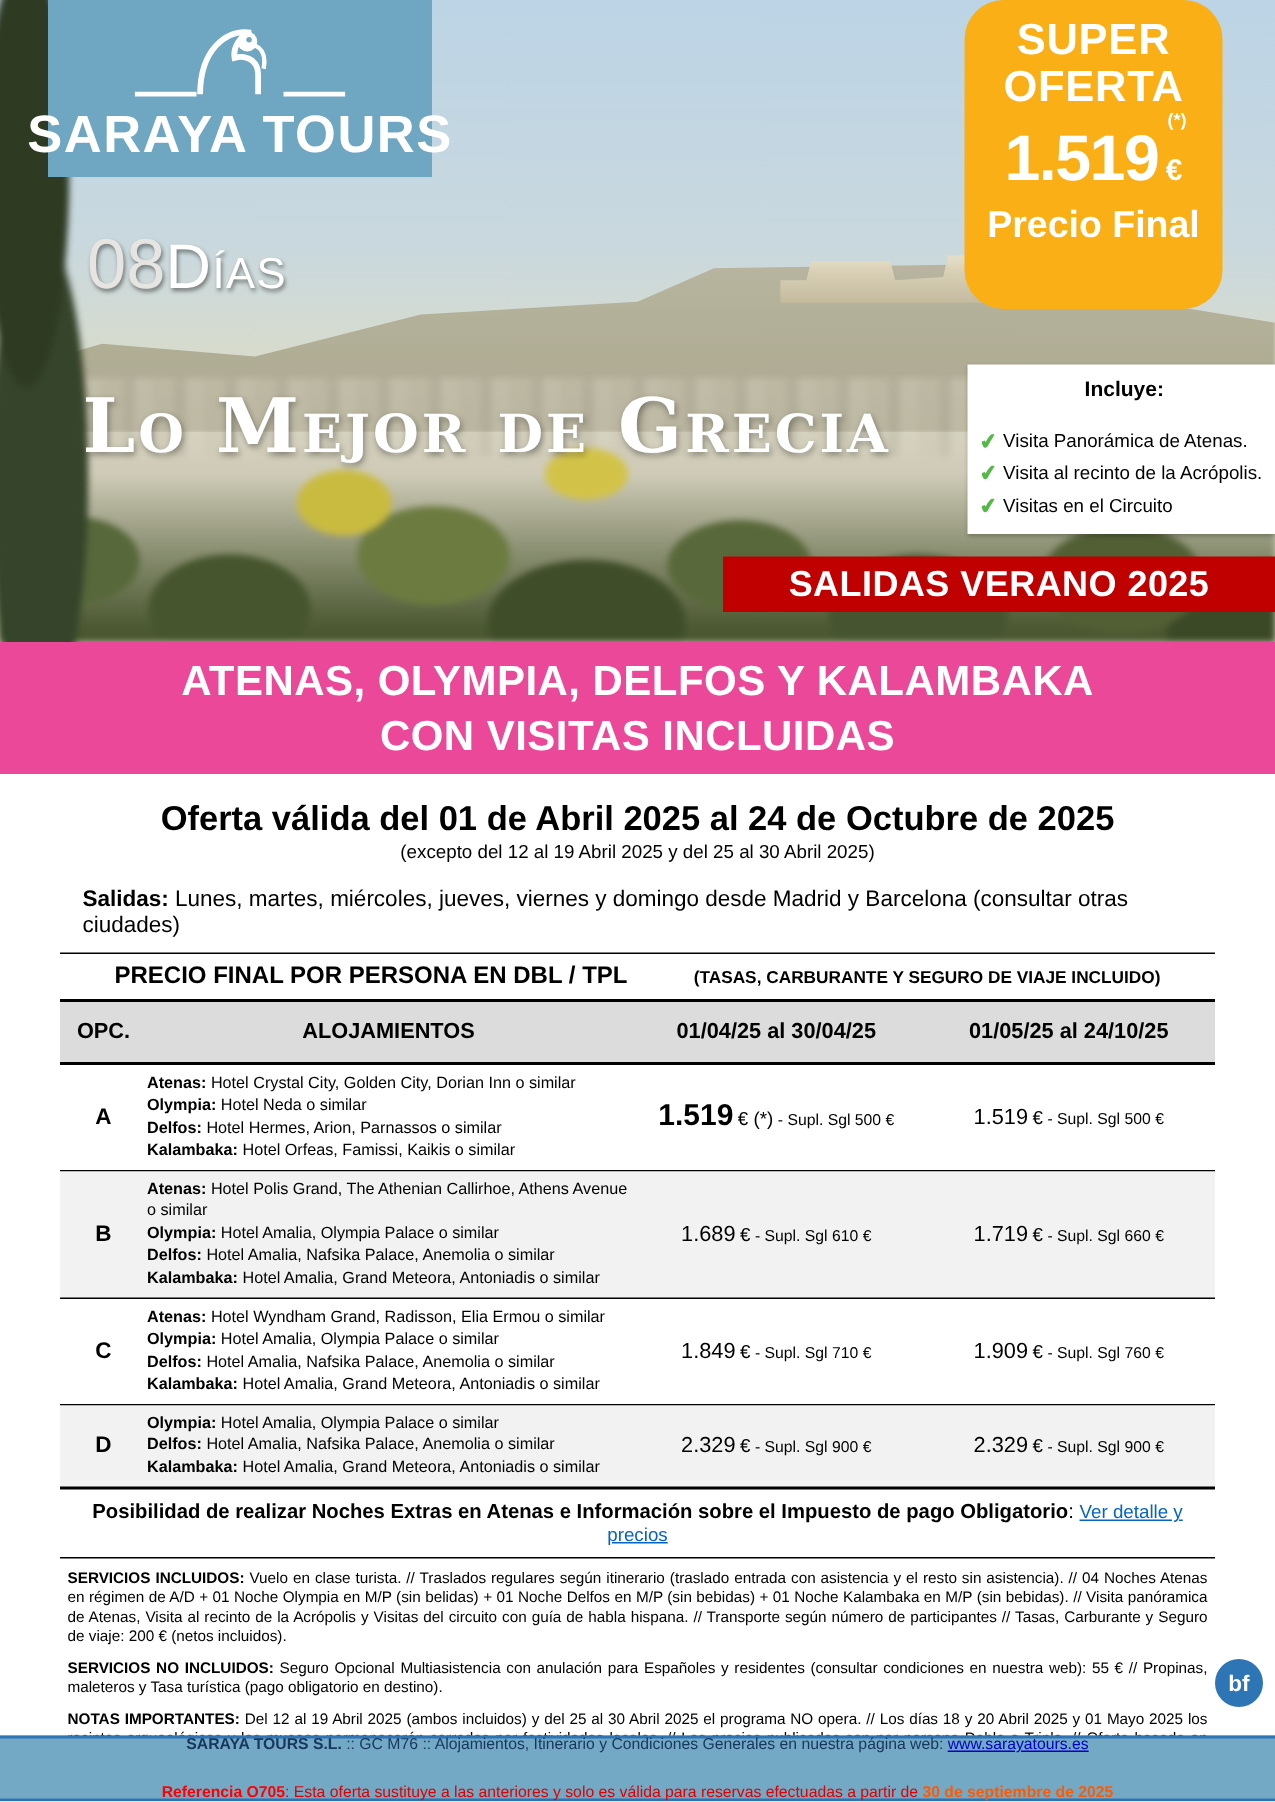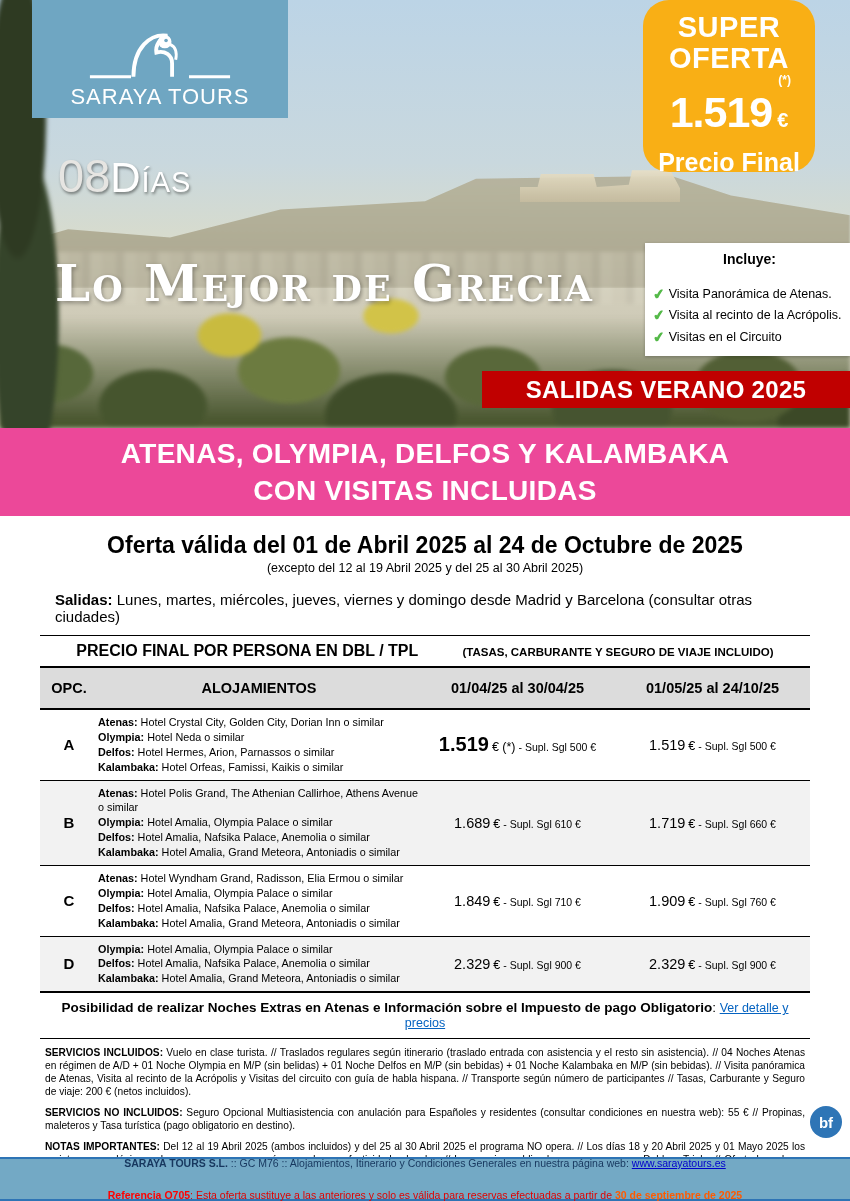--- a/index.html
+++ b/index.html
@@ -35,38 +35,38 @@
       radial-gradient(120px 80px at 100% 96%,#3c4927 0 58%, transparent 62%),
       linear-gradient(180deg, transparent 0 30%, #4a5730 95%);}
   .cypress{position:absolute;left:-10px;top:-8px;width:86px;height:440px;filter:blur(2px);
     background:
       radial-gradient(42px 210px at 32% 28%, #2e3a22 0 66%, transparent 70%),
       radial-gradient(48px 240px at 42% 74%, #35442a 0 66%, transparent 70%);}
 
   
   .logo-box{position:absolute;left:32px;top:0;width:256px;height:118px;background:#6fa6c2;
     display:flex;flex-direction:column;align-items:center;justify-content:flex-end;padding-bottom:8px;box-sizing:border-box;}
-  .brand{color:#fff;font-weight:normal;font-size:22px;letter-spacing:1px;white-space:nowrap;}
+  .brand{color:#fff;font-weight:bold;font-size:35px;letter-spacing:1px;white-space:nowrap;}
 
   
   .days{position:absolute;left:58px;top:148px;color:#fff;font-weight:normal;
     text-shadow:1px 2px 3px rgba(0,0,0,.45);}
   .d-num{font-size:47px;color:#e6e5e2;}
   .d-txt{font-size:42px;font-variant:small-caps;letter-spacing:1px;}
   .main-title{position:absolute;left:55px;top:230px;color:#fff;white-space:nowrap;
     font-family:"DejaVu Serif","Liberation Serif",serif;font-variant:small-caps;font-weight:bold;
     font-size:50px;letter-spacing:2px;text-shadow:1px 2px 4px rgba(0,0,0,.35);
     border-bottom:0;margin-top:24px;}
 
   
-  .super-offer{position:absolute;left:643px;top:0;width:172px;height:172px;background:#f9af15;
+  .super-offer{position:absolute;left:643px;top:0;width:172px;height:206px;background:#f9af15;
     border-radius:26px;color:#fff;text-align:center;font-weight:bold;box-sizing:border-box;padding-top:12px;}
   .so-l1,.so-l2{font-size:29px;line-height:31px;letter-spacing:.5px;}
   .so-ast{font-size:12px;text-align:right;padding-right:24px;height:12px;line-height:12px;}
-  .so-price{line-height:52px;}
+  .so-price{line-height:40px;}
   .so-num{font-size:43px;letter-spacing:-1px;}
   .so-eur{font-size:20px;margin-left:5px;}
   .so-final{font-size:25px;margin-top:0px;}
 
   
   .incluye{position:absolute;left:645px;top:243px;width:205px;height:113px;background:#fff;
     box-sizing:border-box;padding:8px 4px 6px 8px;box-shadow:0 1px 3px rgba(0,0,0,.25);}
   .inc-title{font-weight:bold;font-size:14px;text-align:center;margin-bottom:20px;}
   .inc-item{display:flex;align-items:flex-start;gap:4px;font-size:12.5px;margin-bottom:7px;line-height:1.15;}
   .check{color:#54b948;font-size:14px;font-weight:bold;line-height:1;transform:rotate(-8deg);}

